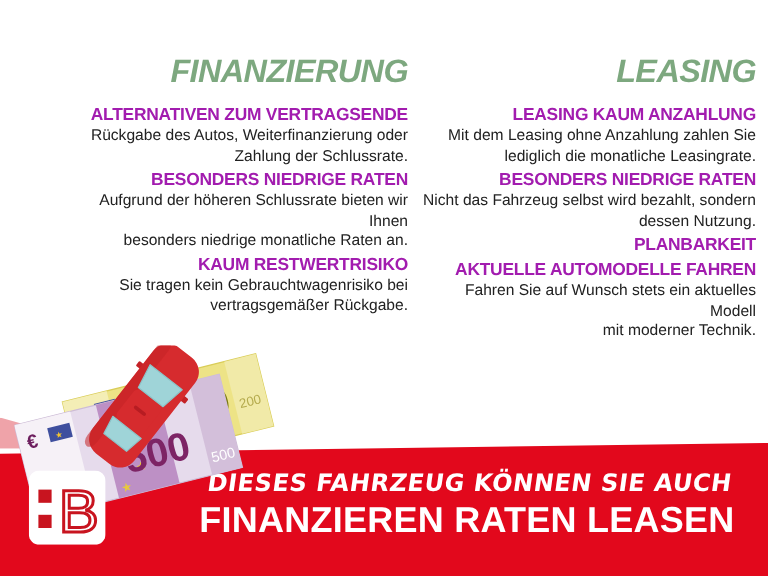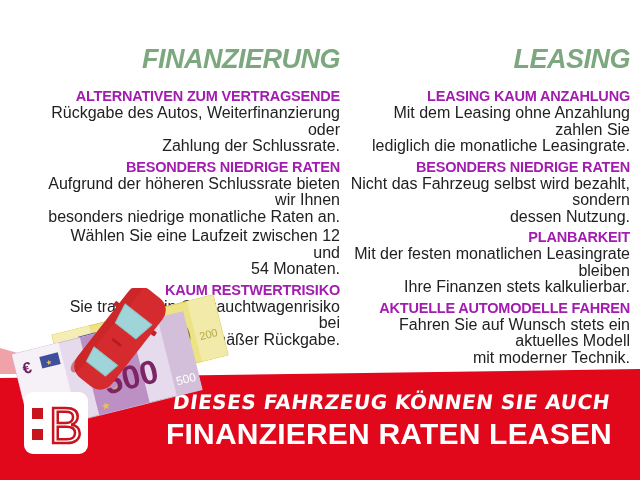--- a/index.html
+++ b/index.html
@@ -15,21 +15,21 @@
   .col-title{
     font-size:27px;font-weight:bold;font-style:italic;
     letter-spacing:-0.5px;color:#7da87f;margin:0 0 13px 0;line-height:30px;
   }
   .section{margin:0 0 3px 0;}
   .section-heading{
     font-size:14.5px;font-weight:bold;color:#a21caf;
     letter-spacing:-0.2px;line-height:18px;margin:0;
   }
   .section-body{
-    font-size:16px;color:#212121;line-height:16.5px;margin:0 0 0 0;
+    font-size:13px;color:#212121;line-height:16.5px;margin:0 0 0 0;
     white-space:pre-line;
   }
   
   .pink-ribbon{
     position:absolute;left:0;top:348px;width:92px;height:26px;z-index:1;
     background:#efa3a9;
     clip-path:polygon(0 0,100% 100%,0 100%);
   }
   .banner{
     position:absolute;left:-8px;top:369px;width:656px;height:130px;
@@ -62,22 +62,20 @@
       <p class="section-heading">ALTERNATIVEN ZUM VERTRAGSENDE</p>
       <p class="section-body">Rückgabe des Autos, Weiterfinanzierung oder
 Zahlung der Schlussrate.</p>
     </div>
     <div class="section">
       <p class="section-heading">BESONDERS NIEDRIGE RATEN</p>
       <p class="section-body">Aufgrund der höheren Schlussrate bieten wir Ihnen
 besonders niedrige monatliche Raten an.</p>
     </div>
     <div class="section">
-      <p class="section-body">Wählen Sie eine Laufzeit zwischen 12 und
-54 Monaten.</p>
     </div>
     <div class="section">
       <p class="section-heading">KAUM RESTWERTRISIKO</p>
       <p class="section-body">Sie tragen kein Gebrauchtwagenrisiko bei
 vertragsgemäßer Rückgabe.</p>
     </div>
   </div>
 
   <div class="col col-right">
     <h1 class="col-title">LEASING</h1>
@@ -86,22 +84,20 @@
       <p class="section-body">Mit dem Leasing ohne Anzahlung zahlen Sie
 lediglich die monatliche Leasingrate.</p>
     </div>
     <div class="section">
       <p class="section-heading">BESONDERS NIEDRIGE RATEN</p>
       <p class="section-body">Nicht das Fahrzeug selbst wird bezahlt, sondern
 dessen Nutzung.</p>
     </div>
     <div class="section">
       <p class="section-heading">PLANBARKEIT</p>
-      <p class="section-body">Mit der festen monatlichen Leasingrate bleiben
-Ihre Finanzen stets kalkulierbar.</p>
     </div>
     <div class="section">
       <p class="section-heading">AKTUELLE AUTOMODELLE FAHREN</p>
       <p class="section-body">Fahren Sie auf Wunsch stets ein aktuelles Modell
 mit moderner Technik.</p>
     </div>
   </div>
 
   <div class="pink-ribbon"></div>
 

